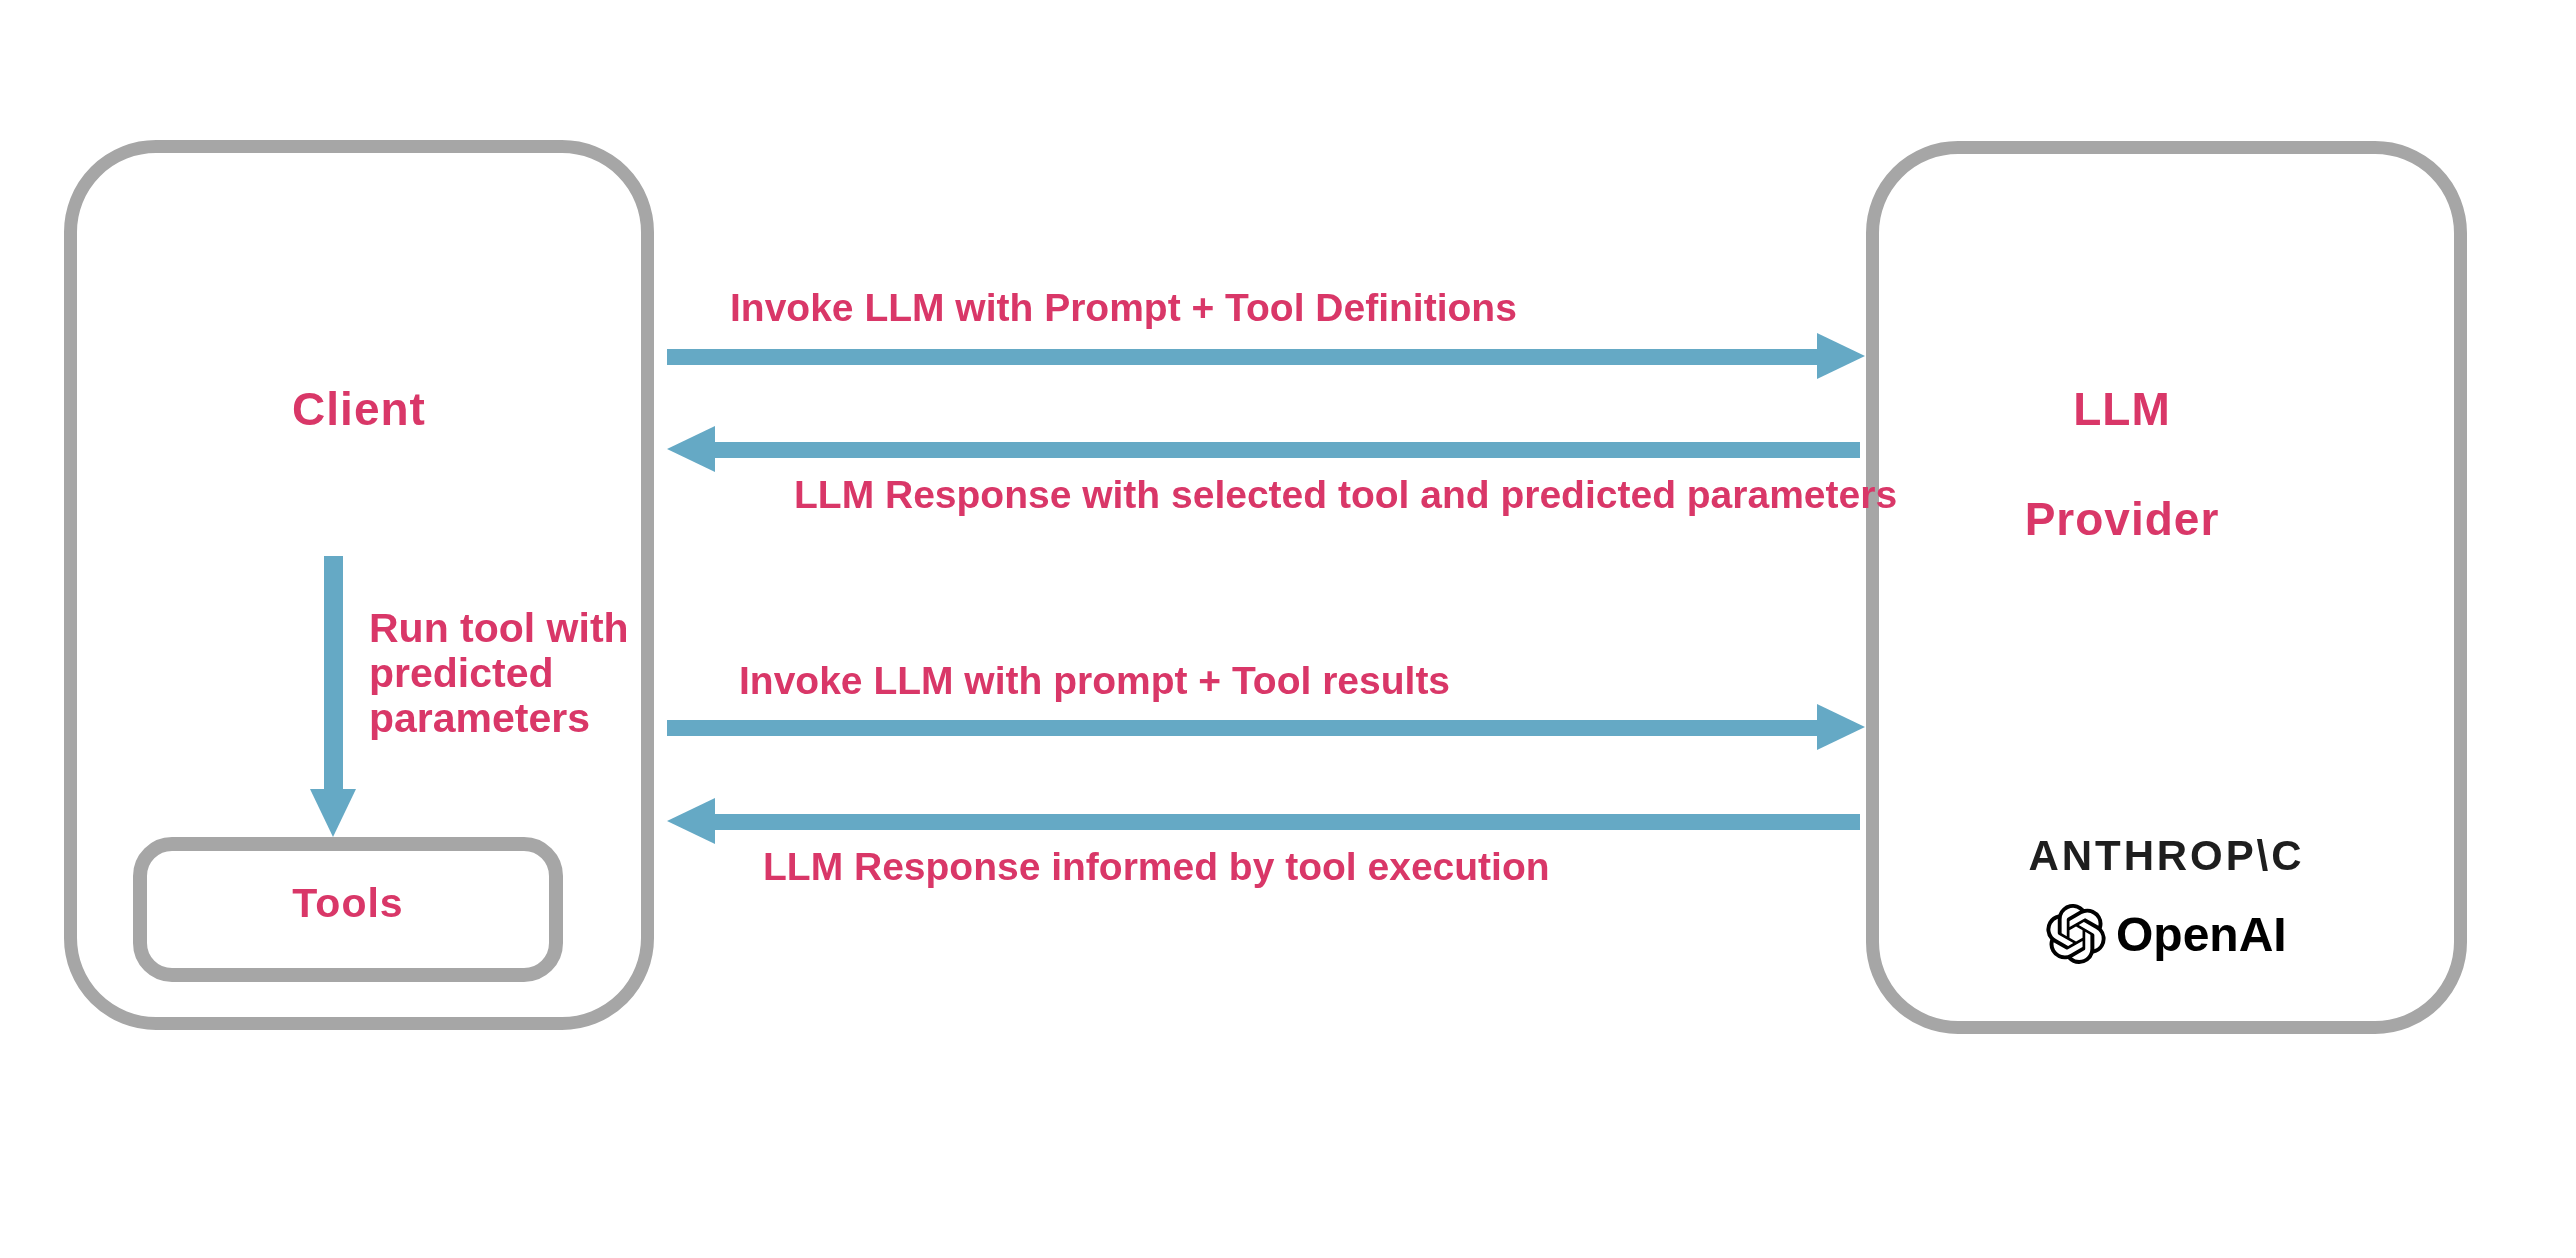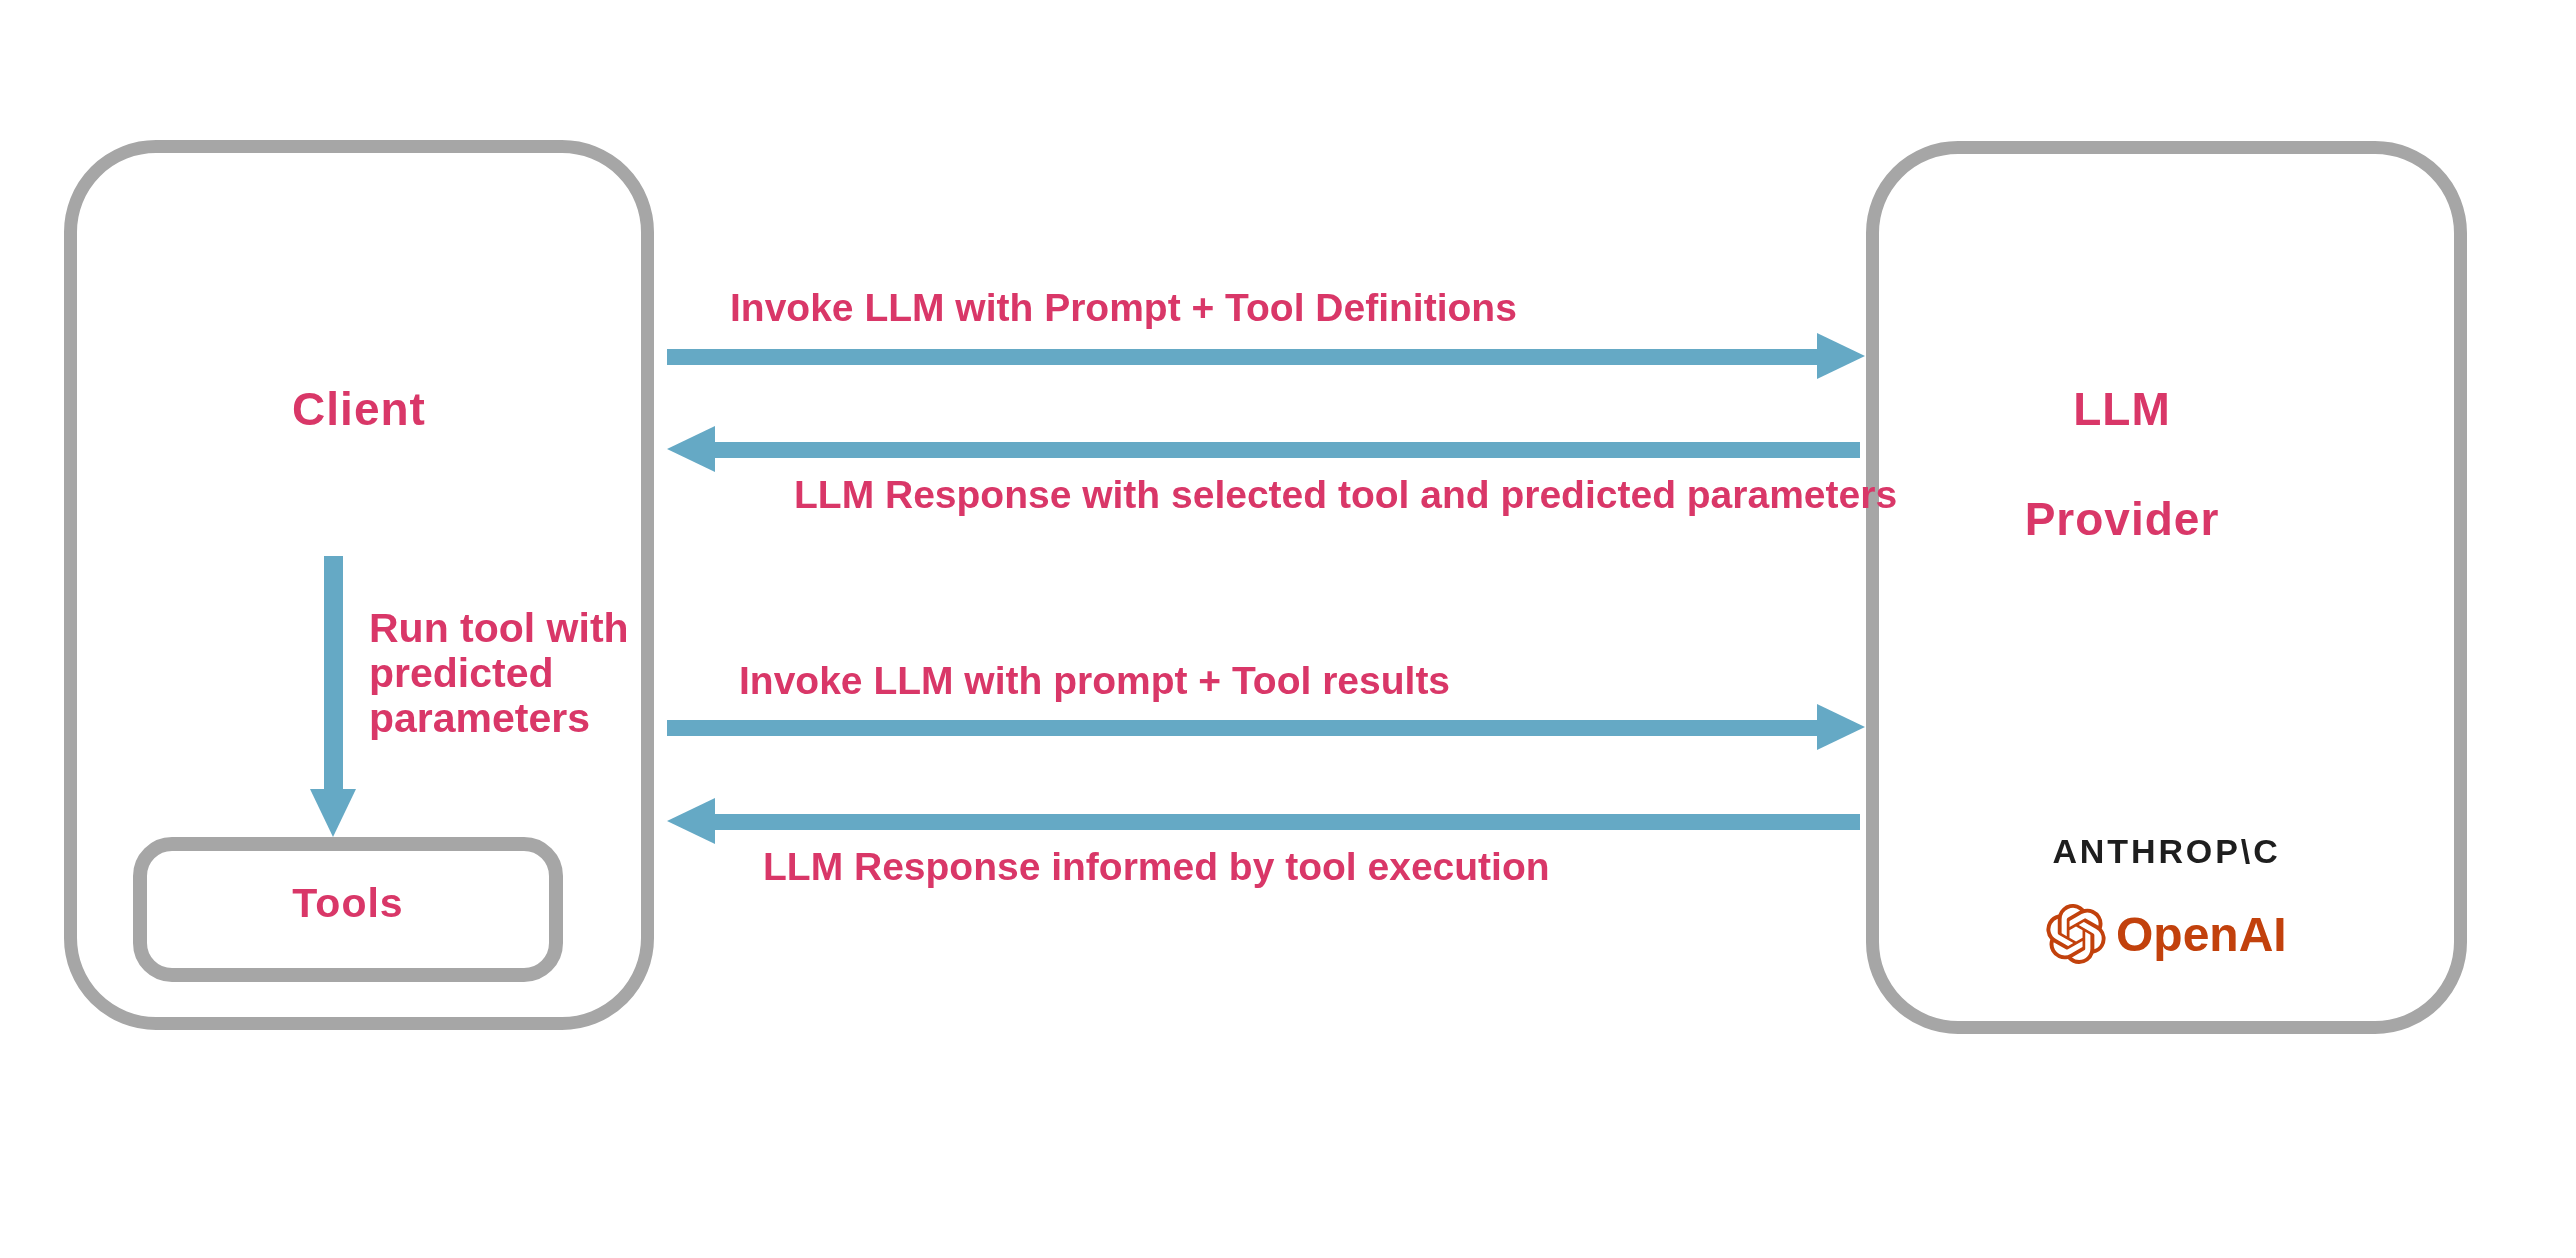--- a/index.html
+++ b/index.html
@@ -84,27 +84,27 @@
     display:flex;align-items:center;justify-content:center;
   }
   #tools-label{
     color:var(--pink);font-weight:bold;font-size:41px;letter-spacing:1px;
     position:relative;top:-5.8px;
   }
 
   #anthropic-logo{
     position:absolute;left:1866px;top:832px;width:601px;
     text-align:center;color:var(--dark);
-    font-size:34px;font-weight:bold;letter-spacing:2.9px;
+    font-size:42px;font-weight:bold;letter-spacing:2.9px;
     white-space:nowrap;
   }
   #openai-logo{
     position:absolute;left:1866px;top:902px;width:601px;height:64px;
     display:flex;align-items:center;justify-content:center;gap:9.7px;
-    color:#c2410c;
+    color:#000000;
   }
   #openai-logo svg{width:60px;height:60px;display:block;}
   #openai-wordmark{font-size:48px;font-weight:bold;letter-spacing:0px;}
 </style>
 </head>
 <body>
 
 <div id="canvas">
 
   <div id="client-box" class="big-box"></div>

